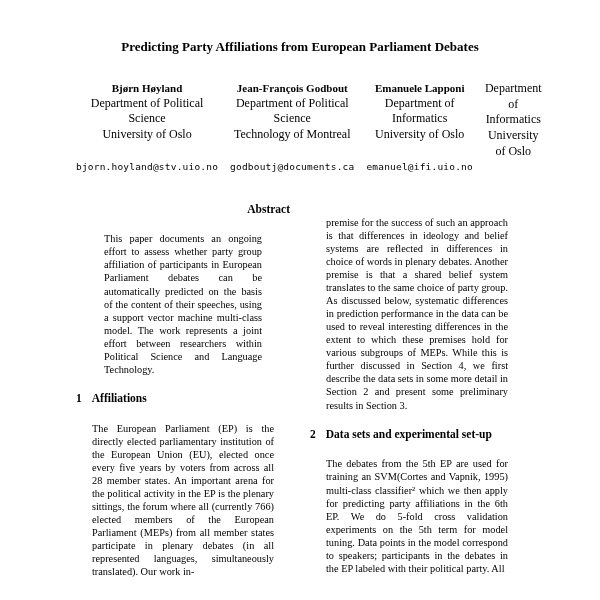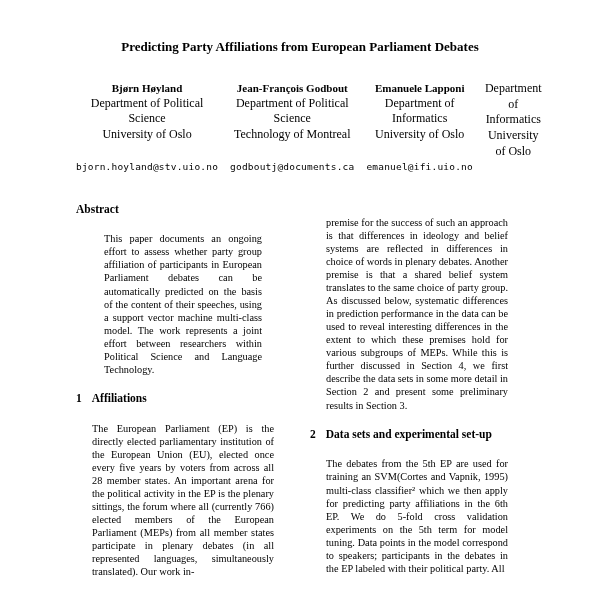--- a/index.html
+++ b/index.html
@@ -47,21 +47,21 @@
     display: flex;
     gap: 20px;
   }
   .col {
     width: 50%;
     font-size: 10.3px;
     line-height: 1.27;
     text-align: justify;
   }
   .abstract-heading {
-    text-align: left;
+    text-align: right;
     font-weight: bold;
     font-size: 11.5px;
     margin: 2px 0 9px 0;
   }
   .abstract-text {
     padding: 0 12px;
   }
   .sec-heading {
     font-weight: bold;
     font-size: 11.5px;

